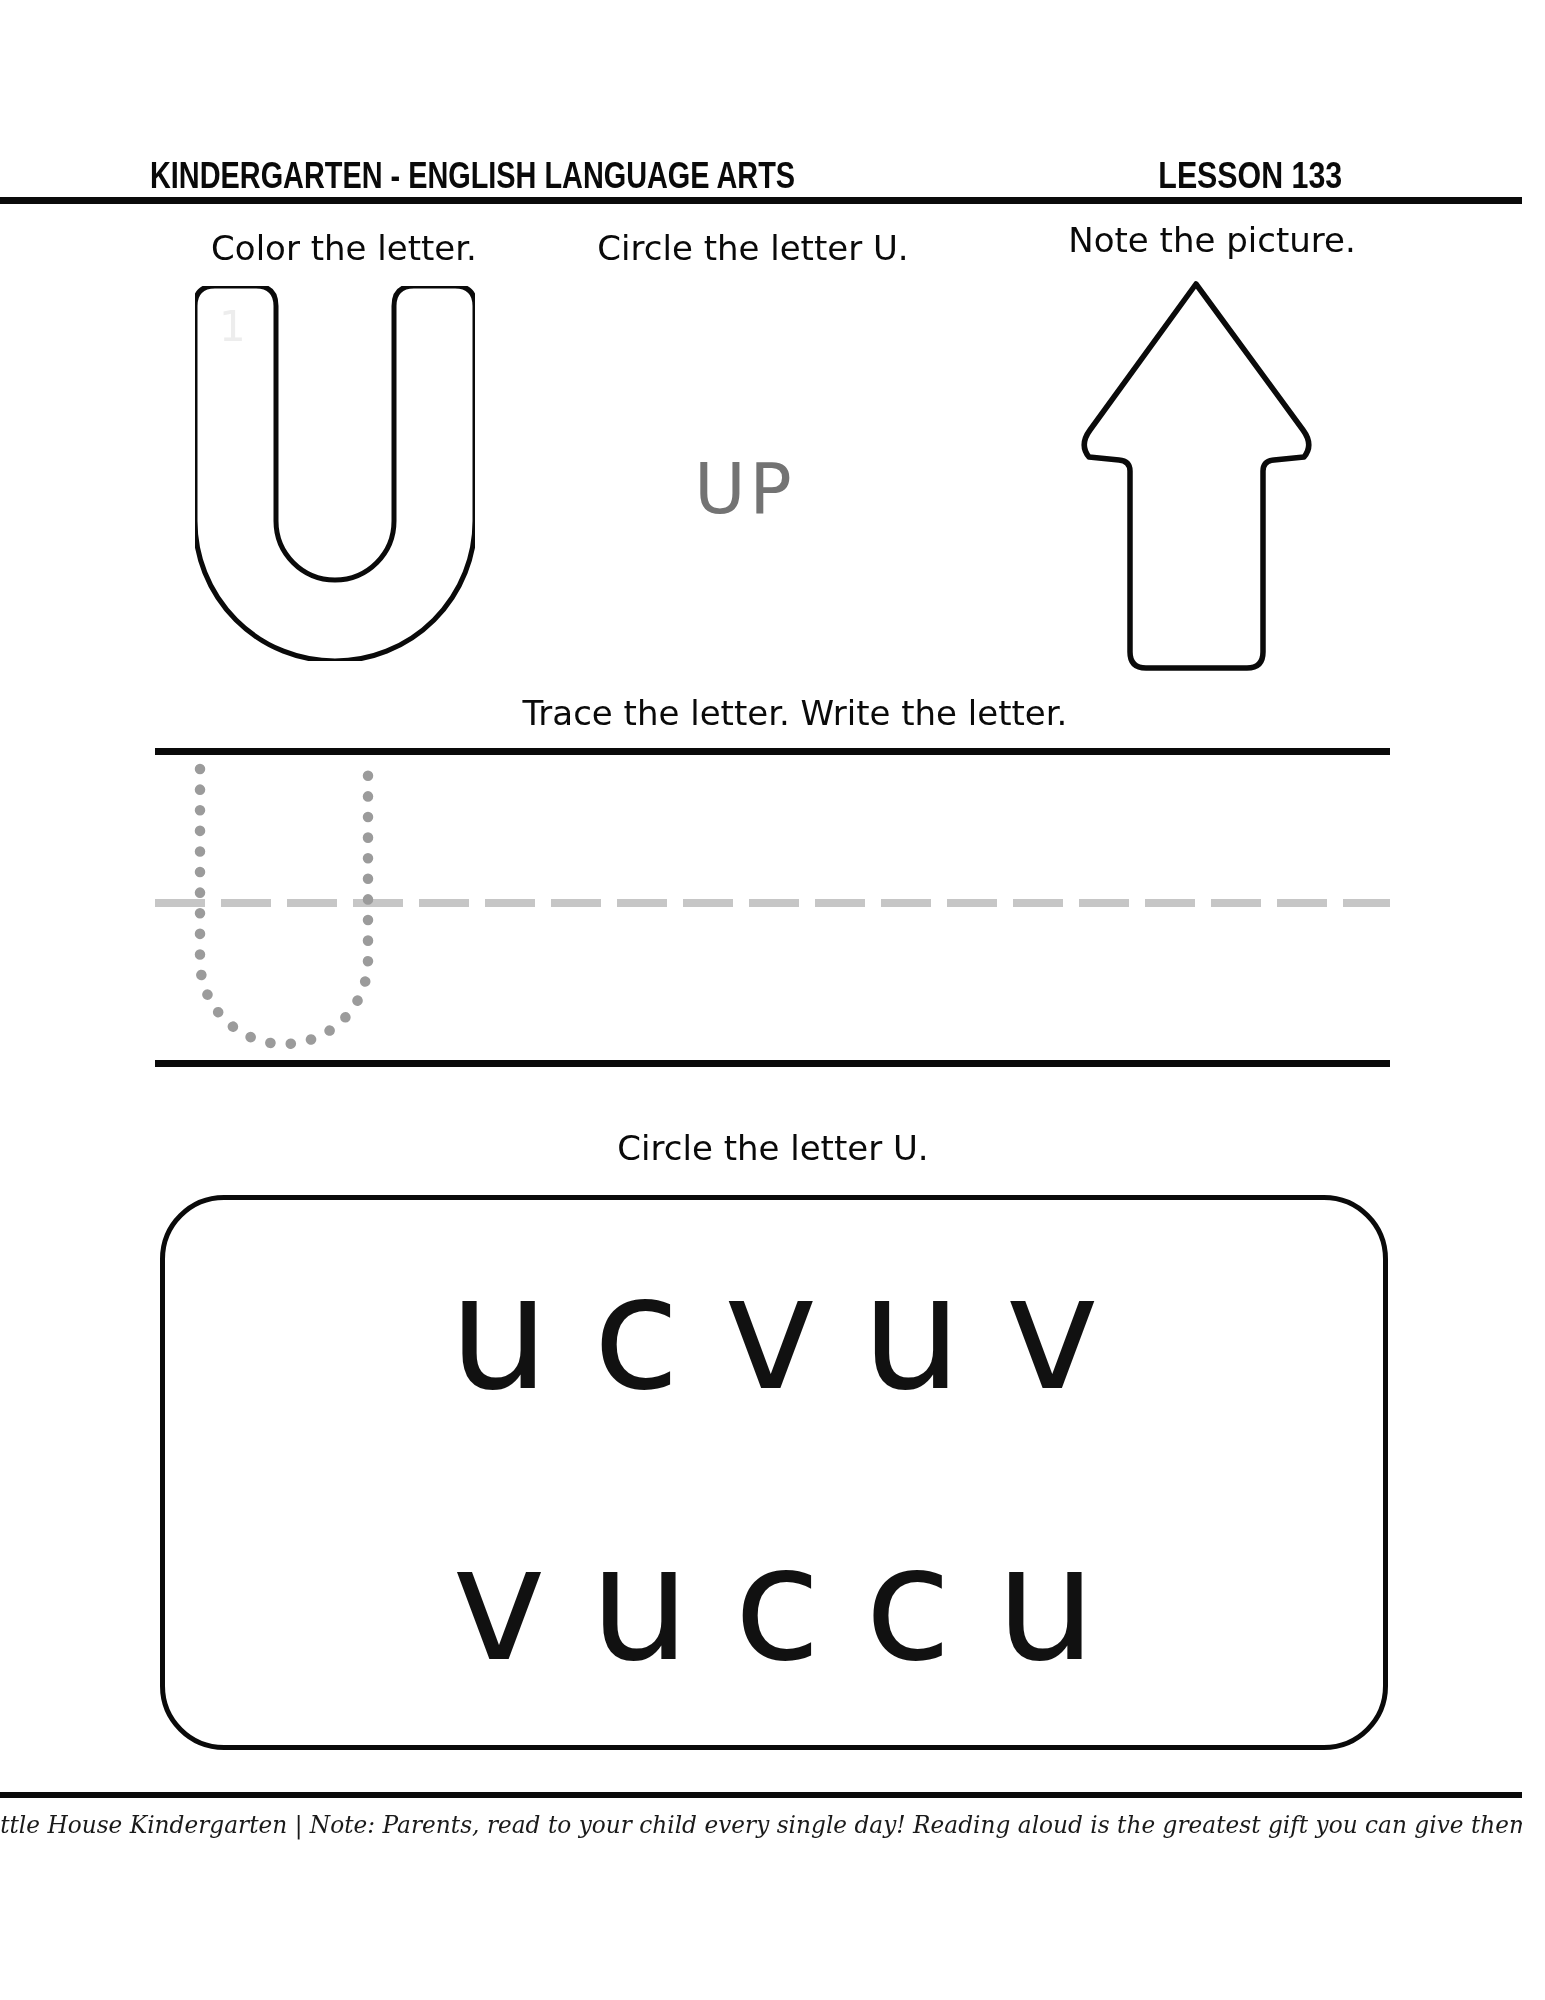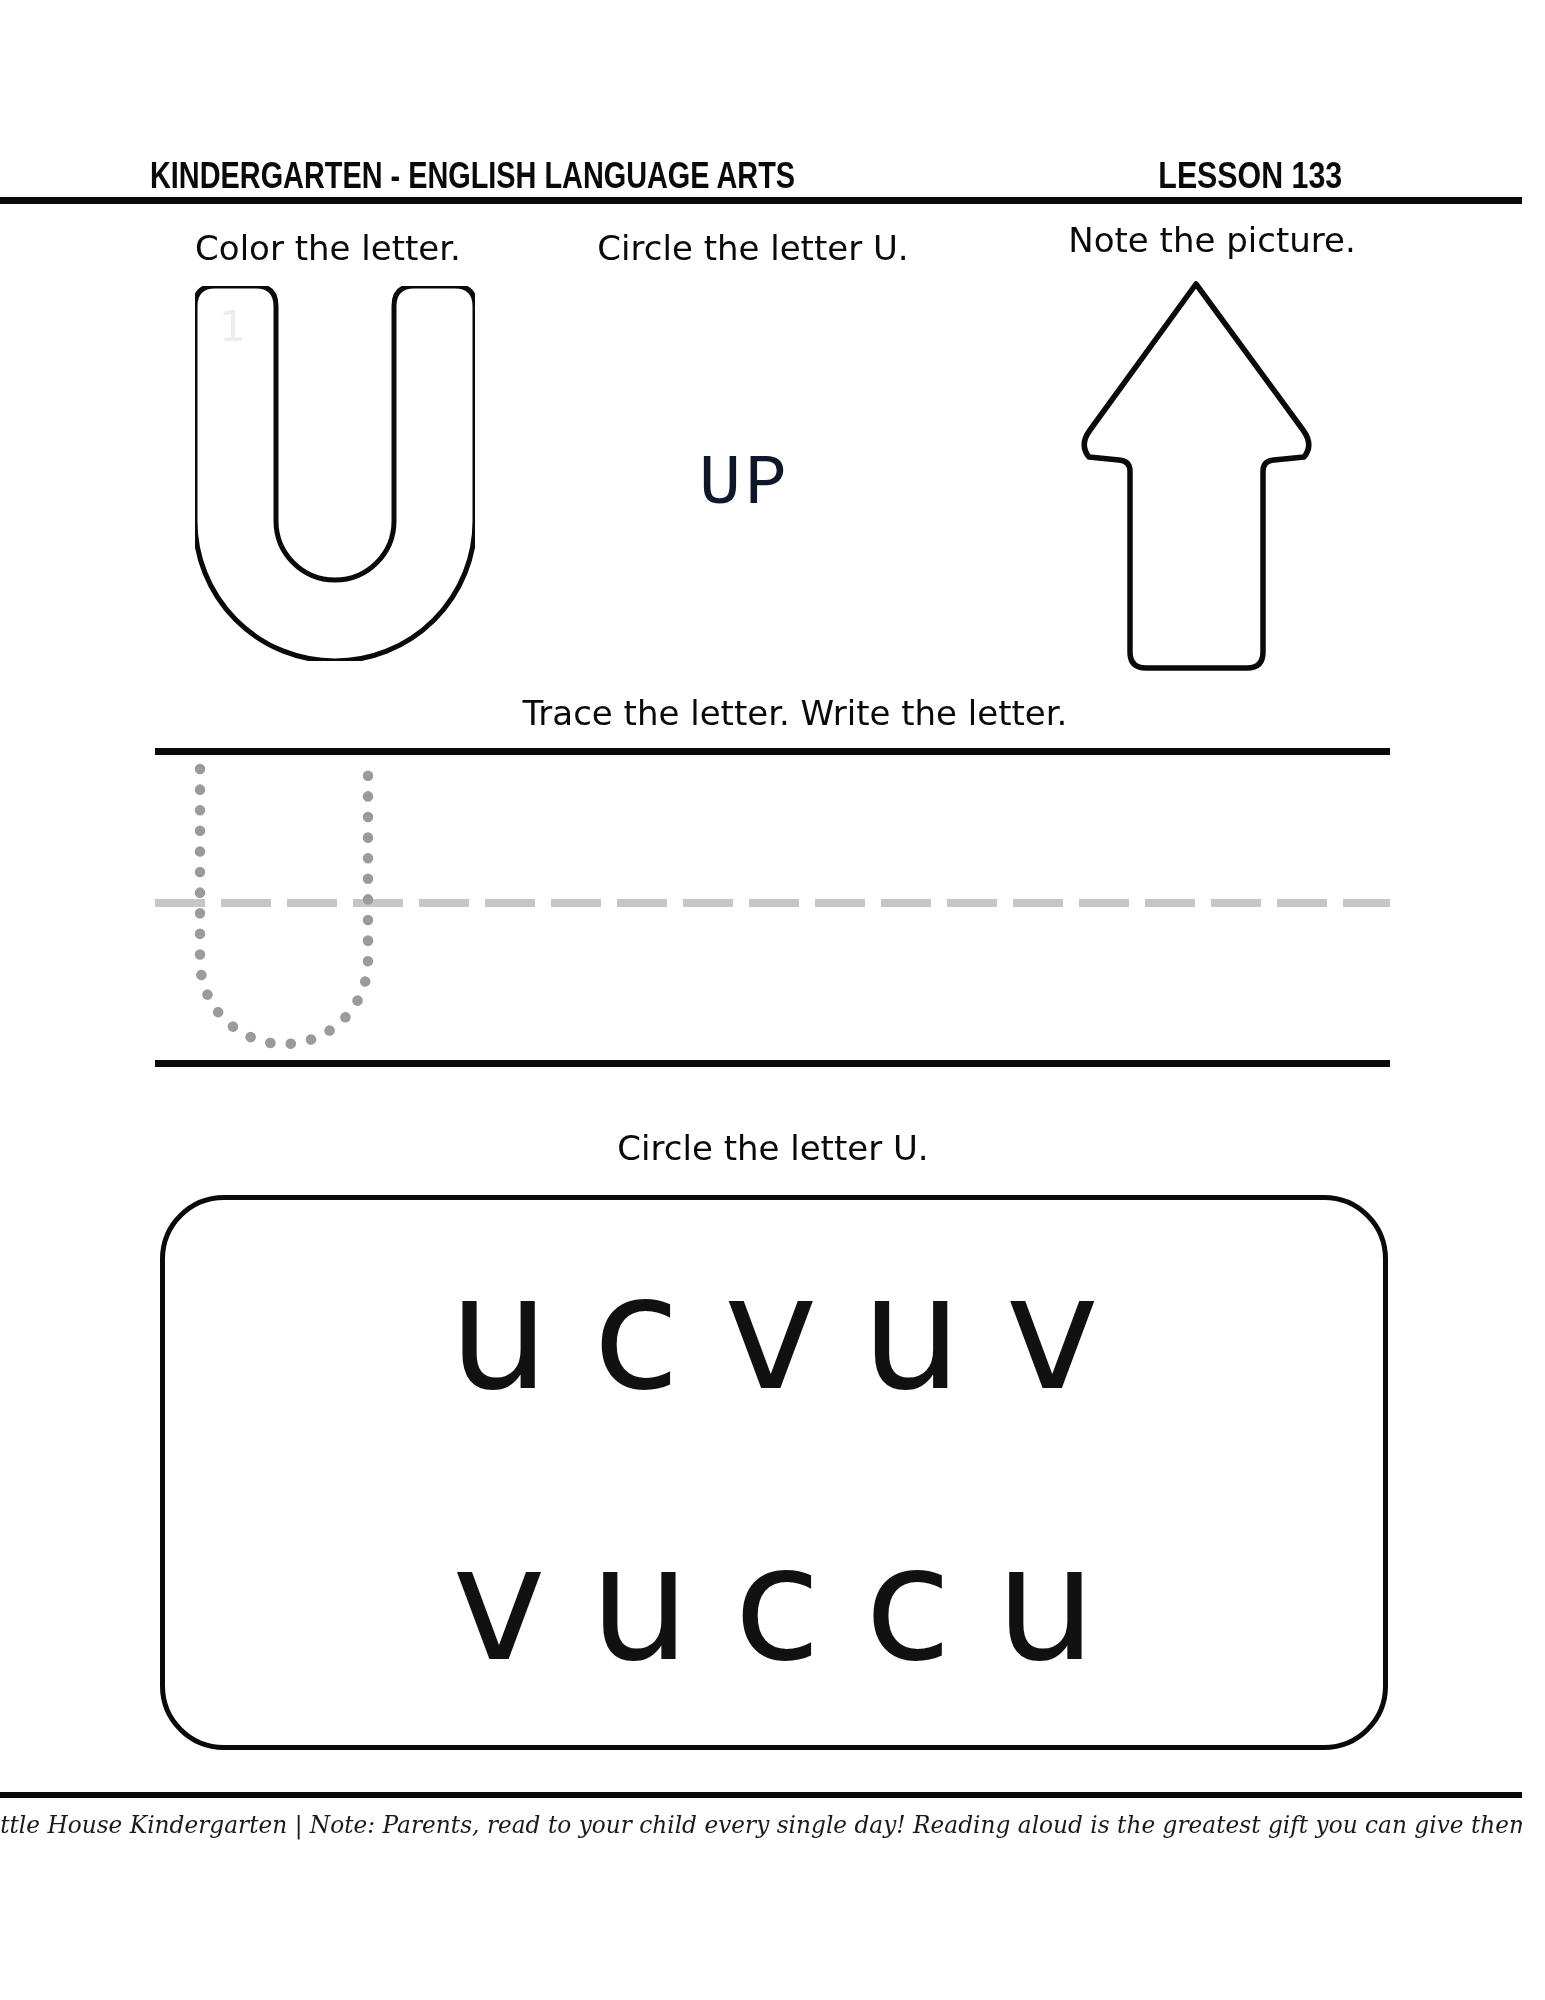--- a/index.html
+++ b/index.html
@@ -12,31 +12,31 @@
   .hdr{font-family:"Liberation Sans",sans-serif;font-weight:800;font-size:37px;letter-spacing:0;}
   #hdr-title{left:150px;top:155px;transform:scaleX(0.78);transform-origin:left center;}
   #hdr-lesson{right:180px;top:155px;transform:scaleX(0.82);transform-origin:right center;}
   .rule{left:0;width:1545px;background:#0a0a0a;}
   #hdr-rule{top:197px;height:7px;}
   #ftr-rule{top:1792px;height:6px;}
 
   
   .kid{font-family:"DejaVu Sans",sans-serif;font-weight:400;}
   .label{font-size:34px;transform:translateX(-50%);}
-  #lbl-color-letter{left:328px;top:228px;}
+  #lbl-color-letter{left:344px;top:228px;}
   #lbl-circle-word{left:753px;top:228px;}
   #lbl-color-picture{left:1212px;top:220px;}
   #lbl-trace{left:795px;top:693px;font-size:34px;}
   #lbl-circle-letters{left:773px;top:1128px;font-size:34px;}
 
   
   #bubble-u{left:195px;top:286px;}
   #stroke-hint{left:219px;top:302px;font-size:42px;color:#ededed;}
   #word-up{left:745px;top:420px;transform:translateX(-50%);font-size:100px;font-variant:small-caps;
-           letter-spacing:4px;color:#0f172a;font-family:Liberation Mono, monospace;}
+           letter-spacing:4px;color:#737373;}
   #arrow-svg{left:1076px;top:280px;}
 
   
   .wline{left:155px;width:1235px;background:#0a0a0a;}
   #line-top{top:748px;height:7px;}
   #line-bottom{top:1060px;height:7px;}
   #line-mid{left:155px;top:899px;width:1235px;height:8px;
     background:repeating-linear-gradient(90deg,#c6c6c6 0 50px,transparent 50px 66px);}
   #trace-u{left:150px;top:760px;}
 

